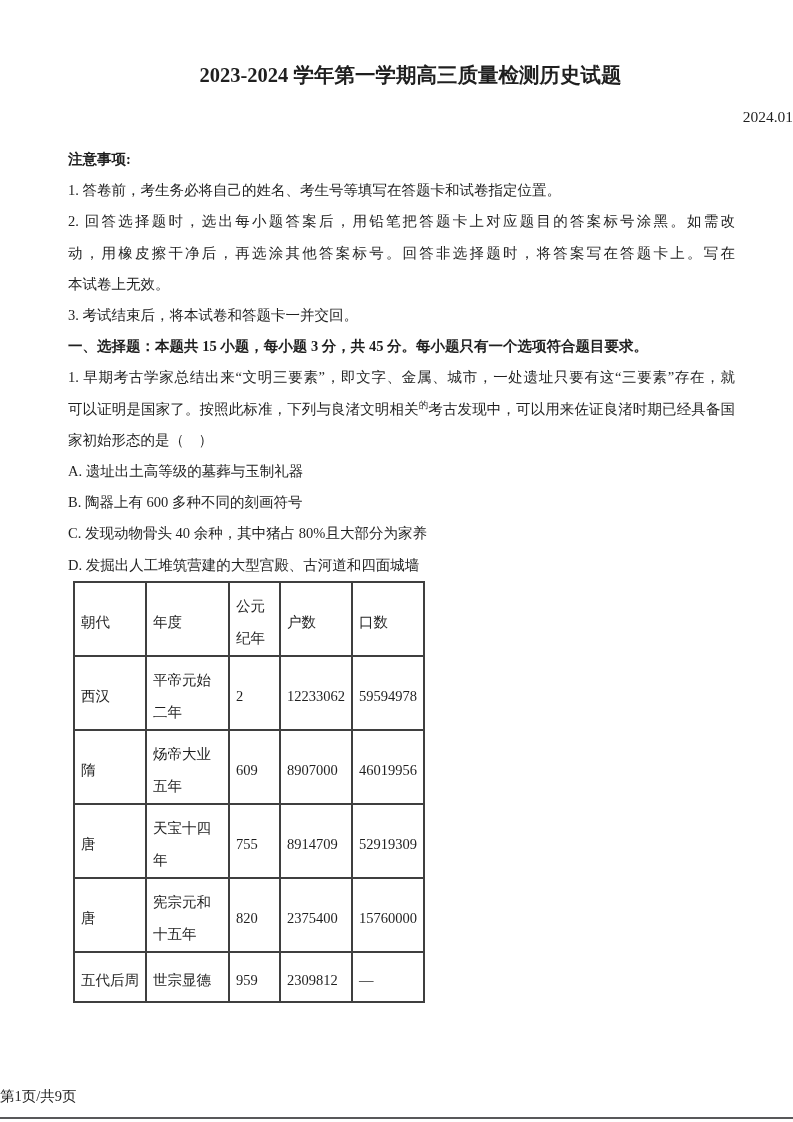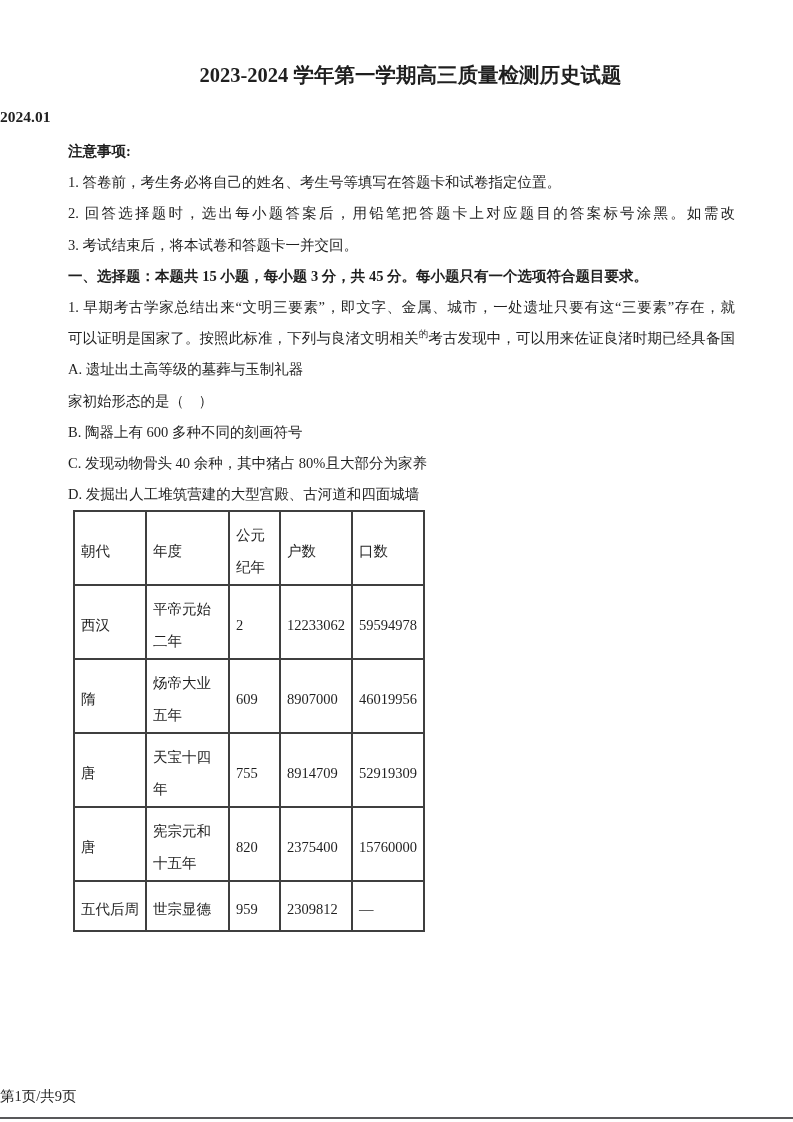--- a/index.html
+++ b/index.html
@@ -10,22 +10,22 @@
     color:#1f1f1f;
     font-family:"Liberation Serif","DejaVu Serif",serif;
     overflow:hidden;
   }
   .doc-title{
     margin:60px 0 0 0;
     font-size:20.5px;font-weight:bold;
     line-height:30px;text-align:center;padding-left:28px;
   }
   .doc-date{
-    margin:16px 0 8px 0;
-    font-size:15.5px;line-height:22px;text-align:left;font-weight:bold;
+    margin:16px 0 16px 0;
+    font-size:15.5px;line-height:22px;text-align:right;
   }
   .content{
     margin:5px 58px 0 68px;
     font-size:14.5px;
   }
   .content p{margin:0;line-height:31.2px;}
   .bold{font-weight:bold;}
   .jline{text-align:justify;text-align-last:justify;}
   sup.small-sup{font-size:9.5px;vertical-align:6px;line-height:0;}
   table.data-table{
@@ -56,29 +56,31 @@
 <div class="page">
 
   <h1 class="doc-title">2023-2024 学年第一学期高三质量检测历史试题</h1>
   <div class="doc-date">2024.01</div>
 
   <div class="content">
 
     <p class="bold">注意事项:</p>
     <p>1. 答卷前，考生务必将自己的姓名、考生号等填写在答题卡和试卷指定位置。</p>
     <p class="jline">2. 回答选择题时，选出每小题答案后，用铅笔把答题卡上对应题目的答案标号涂黑。如需改</p>
+    <p class="jline">动，用橡皮擦干净后，再选涂其他答案标号。回答非选择题时，将答案写在答题卡上。写在</p>
+    <p>本试卷上无效。</p>
     <p>3. 考试结束后，将本试卷和答题卡一并交回。</p>
 
     <p class="bold">一、选择题：本题共 15 小题，每小题 3 分，共 45 分。每小题只有一个选项符合题目要求。</p>
 
     <p class="jline">1. 早期考古学家总结出来“文明三要素”，即文字、金属、城市，一处遗址只要有这“三要素”存在，就</p>
     <p class="jline"><span>可以证明是国家了。按照此标准，下列与良渚文明相关</span><sup class="small-sup">的</sup><span>考古发现中，可以用来佐证良渚时期已经具备国</span></p>
+    <p>家初始形态的是（　）</p>
+
     <p>A. 遗址出土高等级的墓葬与玉制礼器</p>
-
-    <p>家初始形态的是（　）</p>
     <p>B. 陶器上有 600 多种不同的刻画符号</p>
     <p>C. 发现动物骨头 40 余种，其中猪占 80%且大部分为家养</p>
     <p>D. 发掘出人工堆筑营建的大型宫殿、古河道和四面城墙</p>
 
 
     <table class="data-table">
       <colgroup>
         <col style="width:72px">
           <col style="width:83px">
           <col style="width:51px">

